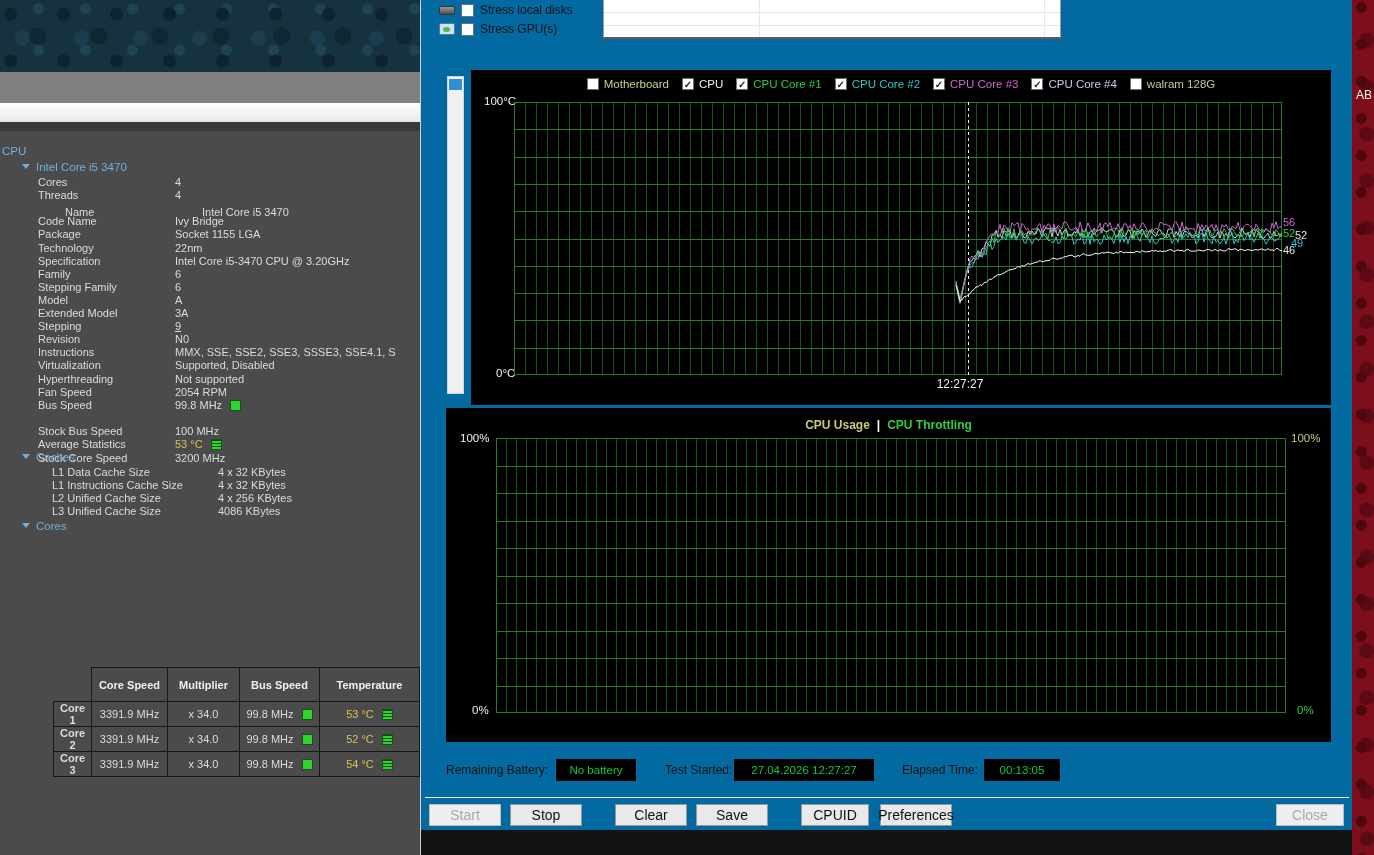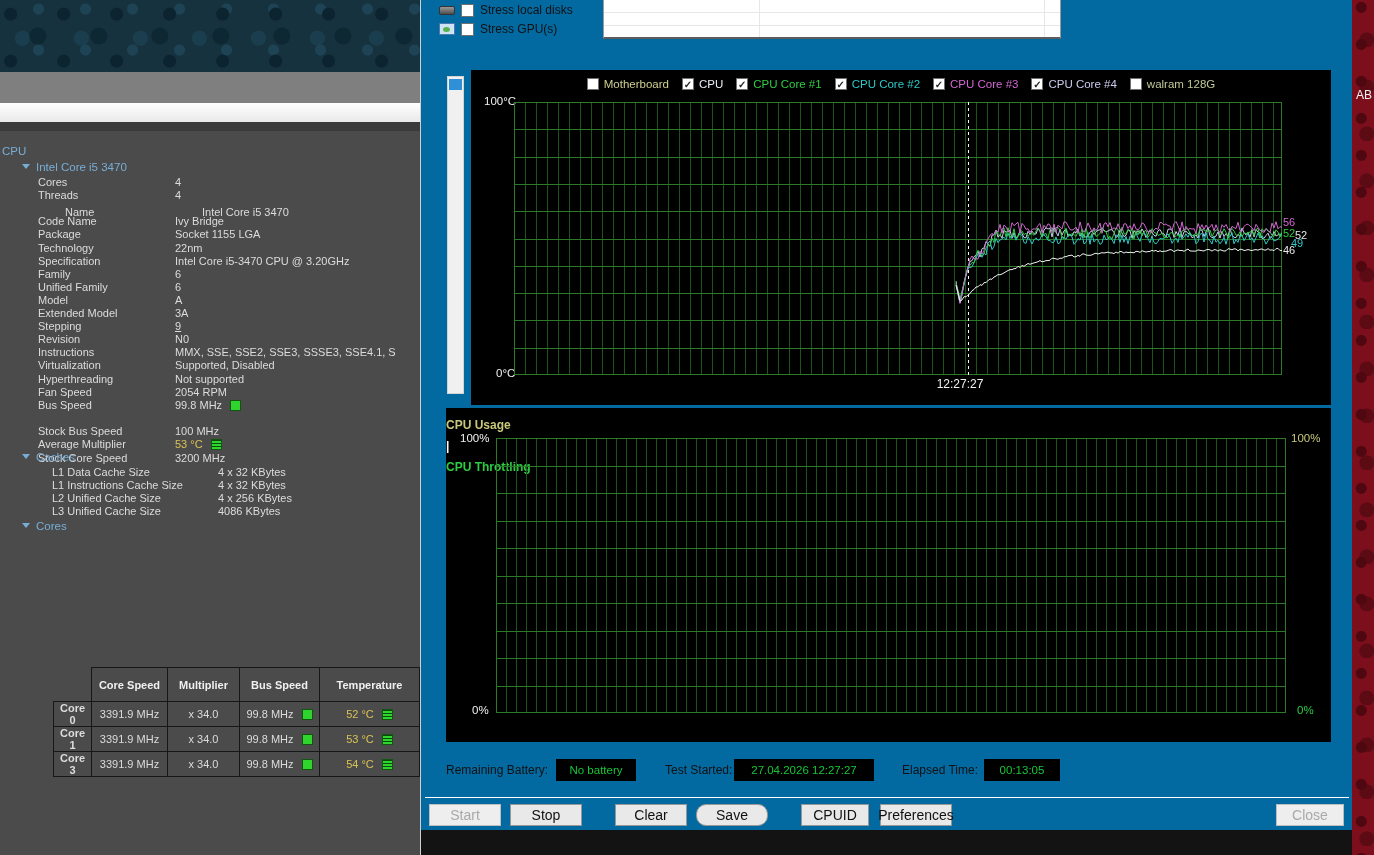--- a/index.html
+++ b/index.html
@@ -82,21 +82,21 @@
   #temp-chart { left:50px; top:70px; width:860px; height:335px; }
   #usage-chart { left:25px; top:408px; width:885px; height:334px; }
   .legend { position:absolute; left:0; right:0; top:8px; display:flex;
             justify-content:center; gap:13px; font-size:11.5px; }
   .legend .item { display:flex; align-items:center; gap:5px; white-space:nowrap; }
   .legend .cb { width:12px; height:12px; }
   .axis-label { position:absolute; color:#f0f0f0; font-size:11.5px; white-space:nowrap; }
   .end-label { position:absolute; font-size:11px; }
   #temp-xtick { position:absolute; color:#f0f0f0; font-size:12px; transform:translateX(-50%); }
   #usage-title { position:absolute; left:0; right:0; top:10px; display:flex;
-                 justify-content:center; gap:7px; font-size:12px; font-weight:bold;flex-direction:column; }
+                 justify-content:center; gap:7px; font-size:12px; font-weight:bold; }
 
   #vscroll { left:26px; top:76px; width:17px; height:318px; background:#f0f0f0;
              border:1px solid #d4d4d4; }
   #vscroll .thumb { position:absolute; left:1px; top:2px; width:13px; height:11px;
              background:#2f90d8; }
 
   .status-label { position:absolute; font-size:12px; color:#111; white-space:nowrap; }
   .status-box { position:absolute; height:22px; background:#000; color:#17c637;
                 font-size:11.5px; display:flex; align-items:center;
                 justify-content:center; white-space:nowrap; }
@@ -130,33 +130,33 @@
     </div>
     <div id="spec-rows">
         <div class="spec-row" style="top: 45px;"><span class="lab">Cores</span><span>4</span></div>
         <div class="spec-row" style="top: 58.1px;"><span class="lab">Threads</span><span>4</span></div>
         <div class="spec-row" style="top: 75px; margin-left: 27px;"><span class="lab">Name</span><span>Intel Core i5 3470</span></div>
         <div class="spec-row" style="top: 84.3px;"><span class="lab">Code Name</span><span>Ivy Bridge</span></div>
         <div class="spec-row" style="top: 97.4px;"><span class="lab">Package</span><span>Socket 1155 LGA</span></div>
         <div class="spec-row" style="top: 110.5px;"><span class="lab">Technology</span><span>22nm</span></div>
         <div class="spec-row" style="top: 123.6px;"><span class="lab">Specification</span><span>Intel Core i5-3470 CPU @ 3.20GHz</span></div>
         <div class="spec-row" style="top: 136.7px;"><span class="lab">Family</span><span>6</span></div>
-        <div class="spec-row" style="top: 149.8px;"><span class="lab">Unified Family</span><span>6</span></div>
+        <div class="spec-row" style="top: 149.8px;"><span class="lab">Stepping Family</span><span>6</span></div>
         <div class="spec-row" style="top: 162.9px;"><span class="lab">Model</span><span>A</span></div>
         <div class="spec-row" style="top: 176px;"><span class="lab">Extended Model</span><span>3A</span></div>
         <div class="spec-row" style="top: 189.1px; text-decoration: underline;"><span class="lab">Stepping</span><span>9</span></div>
         <div class="spec-row" style="top: 202.2px;"><span class="lab">Revision</span><span>N0</span></div>
         <div class="spec-row" style="top: 215.3px;"><span class="lab">Instructions</span><span>MMX, SSE, SSE2, SSE3, SSSE3, SSE4.1, S</span></div>
         <div class="spec-row" style="top: 228.4px;"><span class="lab">Virtualization</span><span>Supported, Disabled</span></div>
         <div class="spec-row" style="top: 241.5px;"><span class="lab">Hyperthreading</span><span>Not supported</span></div>
         <div class="spec-row" style="top: 254.6px;"><span class="lab">Fan Speed</span><span>2054 RPM</span></div>
         <div class="spec-row" style="top: 267.7px;"><span class="lab">Bus Speed</span><span>99.8 MHz</span><span class="led"></span></div>
         <div class="spec-row" style="top: 280.8px; margin-top: 40px;"><span class="lab">Stock Core Speed</span><span>3200 MHz</span></div>
         <div class="spec-row" style="top: 293.9px;"><span class="lab">Stock Bus Speed</span><span>100 MHz</span></div>
-        <div class="spec-row" style="top: 307px;"><span class="lab">Average Multiplier</span><span class="val-yellow">53 °C</span><span class="led striped"></span></div>
+        <div class="spec-row" style="top: 307px;"><span class="lab">Average Statistics</span><span class="val-yellow">53 °C</span><span class="led striped"></span></div>
       </div>
     <div class="tree-node" style="left:22px; top:320px;">
       <span class="tree-arrow"></span><span>Caches</span>
     </div>
     <div id="cache-rows">
         <div class="cache-row" style="top: 335px;"><span class="lab">L1 Data Cache Size</span><span>4 x 32 KBytes</span></div>
         <div class="cache-row" style="top: 348.1px;"><span class="lab">L1 Instructions Cache Size</span><span>4 x 32 KBytes</span></div>
         <div class="cache-row" style="top: 361.2px;"><span class="lab">L2 Unified Cache Size</span><span>4 x 256 KBytes</span></div>
         <div class="cache-row" style="top: 374.3px;"><span class="lab">L3 Unified Cache Size</span><span>4086 KBytes</span></div>
       </div>
@@ -168,32 +168,32 @@
           <tr>
             <th class="corner"></th>
             <th class="col-speed">Core Speed</th>
             <th class="col-mult">Multiplier</th>
             <th class="col-bus">Bus Speed</th>
             <th class="col-temp">Temperature</th>
           </tr>
         </thead>
       <tbody>
           <tr>
-            <td class="rowname">Core 0</td>
-            <td>3391.9 MHz</td>
-            <td>x 34.0</td>
-            <td>99.8 MHz<span class="led"></span></td>
-            <td><span class="val-yellow">52 °C</span><span class="led striped"></span></td>
-          </tr>
-          <tr>
             <td class="rowname">Core 1</td>
             <td>3391.9 MHz</td>
             <td>x 34.0</td>
             <td>99.8 MHz<span class="led"></span></td>
             <td><span class="val-yellow">53 °C</span><span class="led striped"></span></td>
+          </tr>
+          <tr>
+            <td class="rowname">Core 2</td>
+            <td>3391.9 MHz</td>
+            <td>x 34.0</td>
+            <td>99.8 MHz<span class="led"></span></td>
+            <td><span class="val-yellow">52 °C</span><span class="led striped"></span></td>
           </tr>
           <tr>
             <td class="rowname">Core 3</td>
             <td>3391.9 MHz</td>
             <td>x 34.0</td>
             <td>99.8 MHz<span class="led"></span></td>
             <td><span class="val-yellow">54 °C</span><span class="led striped"></span></td>
           </tr>
         </tbody>
     </table>
@@ -463,20 +463,20 @@
         <div class="status-label" style="left: 244px; top: 763px;">Test Started:</div>
         <div class="status-box" style="left: 313px; top: 759px; width: 140px;">27.04.2026 12:27:27</div>
         <div class="status-label" style="left: 481px; top: 763px;">Elapsed Time:</div>
         <div class="status-box" style="left: 563px; top: 759px; width: 76px;">00:13:05</div>
       </div>
     <div id="btn-separator" class="abs"></div>
     <div id="button-row">
         <div class="win-btn disabled" style="left: 8px; width: 72px;">Start</div>
         <div class="win-btn" style="left: 89px; width: 72px;">Stop</div>
         <div class="win-btn" style="left: 194px; width: 72px;">Clear</div>
-        <div class="win-btn" style="left: 275px; width: 72px; border-radius: 10px;">Save</div>
+        <div class="win-btn" style="left: 275px; width: 72px;">Save</div>
         <div class="win-btn" style="left: 380px; width: 68px;">CPUID</div>
         <div class="win-btn" style="left: 459px; width: 72px;">Preferences</div>
         <div class="win-btn disabled" style="left: 855px; width: 68px;">Close</div>
       </div>
     <div id="bottom-strip" class="abs"></div>
   </div>
 </div>
 
 </body></html>

